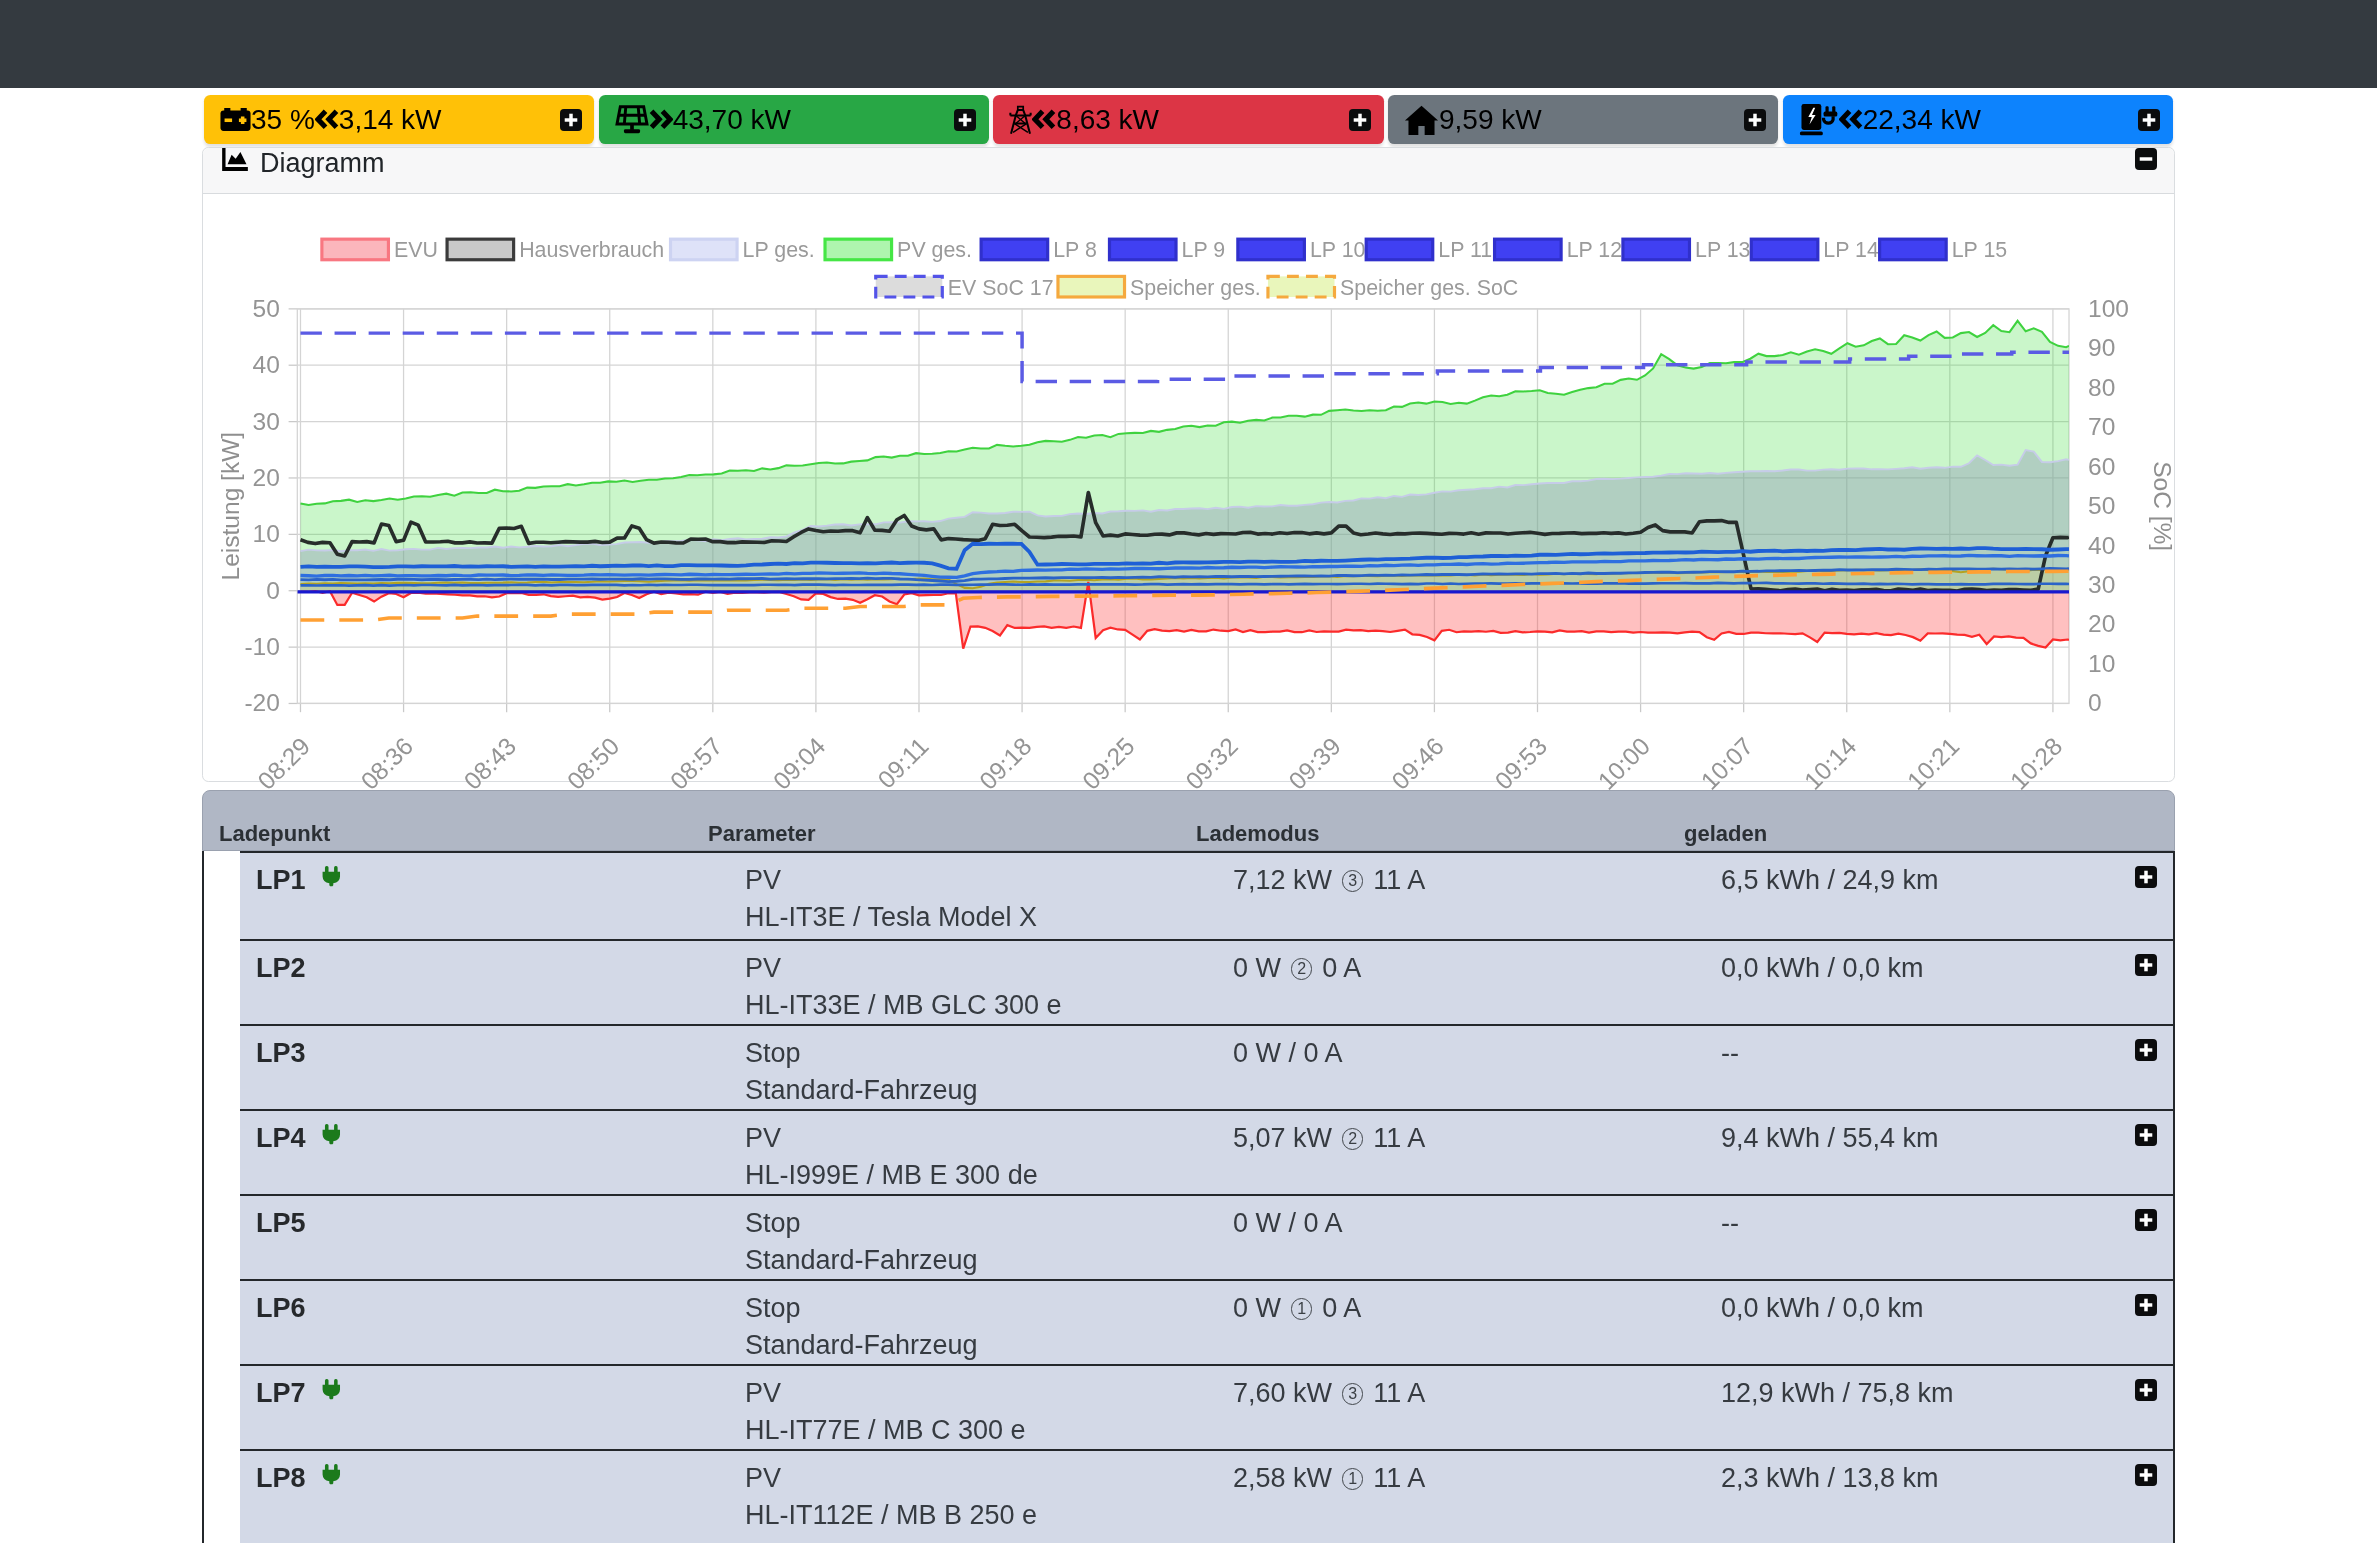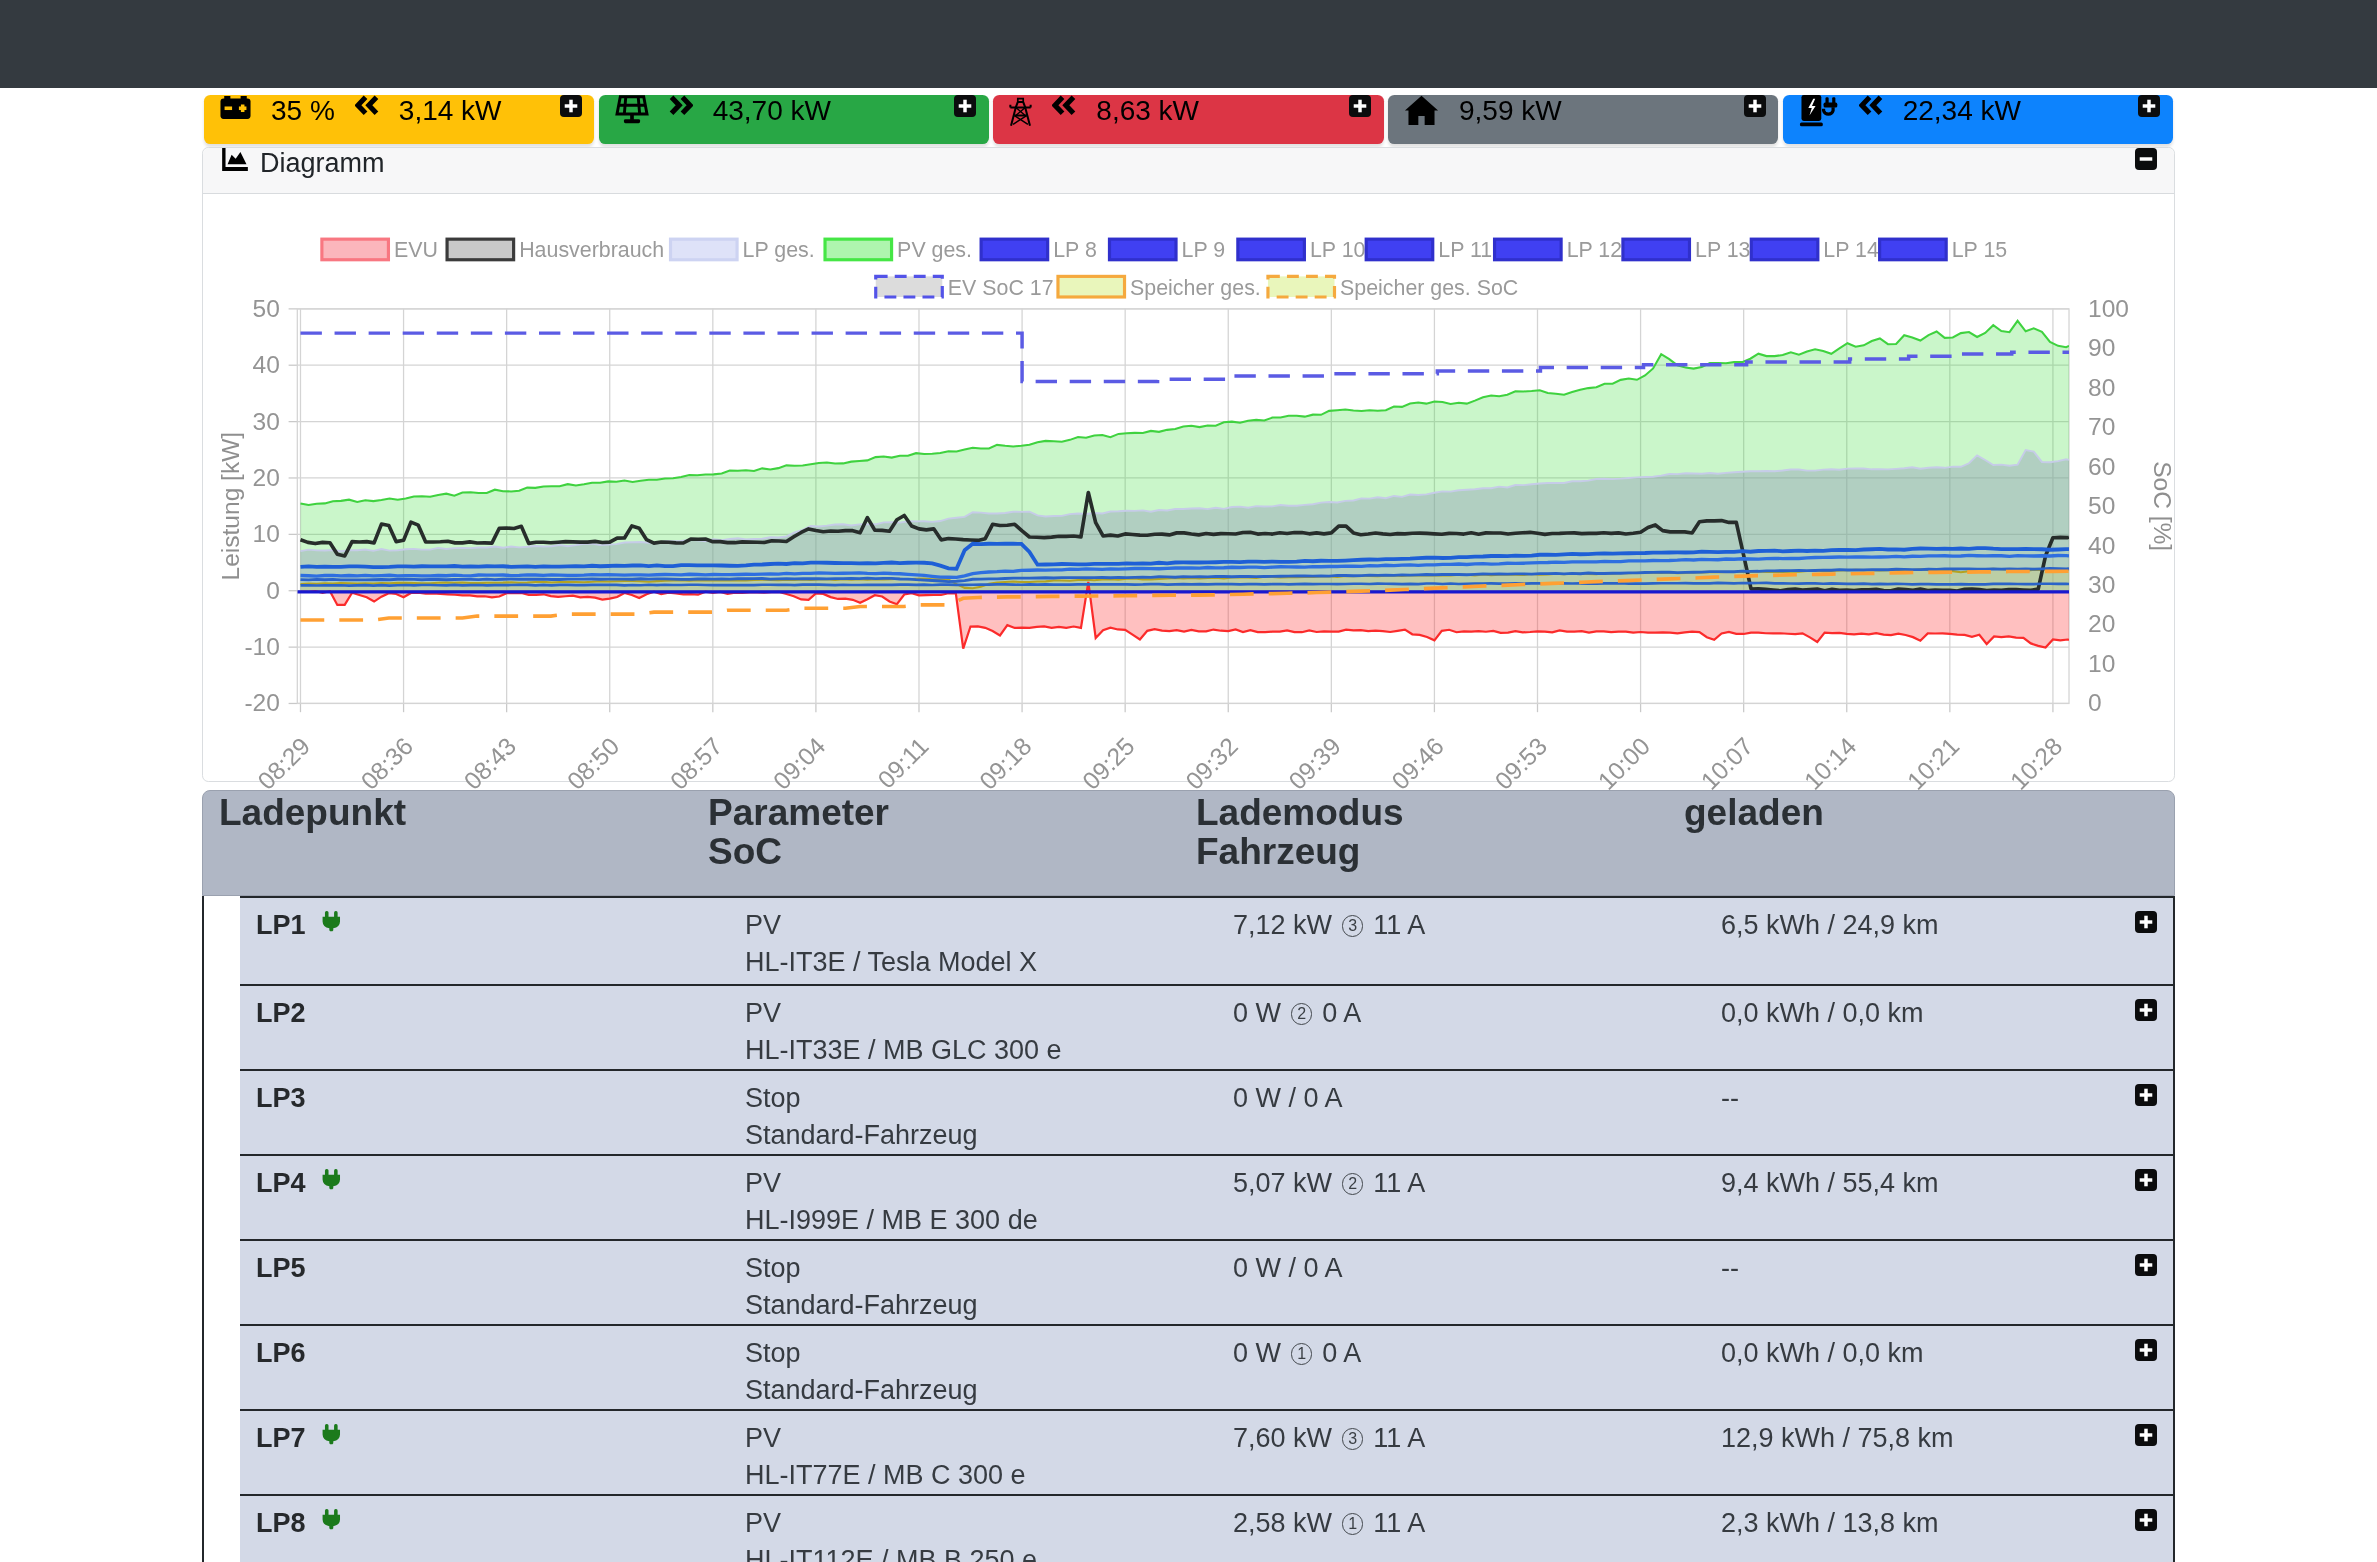--- a/index.html
+++ b/index.html
@@ -1,27 +1,27 @@
 <!DOCTYPE html>
 <html style="font-size:12.7px"><head><meta charset="utf-8">
 <style>
 * { margin:0; padding:0; box-sizing:border-box; }
 html,body { width:2377px; height:1563px; background:#fff; font-family:"Liberation Sans",sans-serif; overflow:hidden; }
 .navbar { position:absolute; left:0; top:0; width:2377px; height:88px; background:#343a40; }
 .btnrow { position:absolute; left:204px; top:95px; width:1969px; height:49px; display:flex; gap:4.4px; }
-.tbtn { flex:1 1 0; height:49px; border-radius:6.3px; display:flex; padding:0 12.7px 0 16px; gap:20px; box-shadow:0 2.4px 3.2px rgba(0,0,0,0.12); }
+.tbtn { flex:1 1 0; height:49px; border-radius:6.3px; display:flex; align-items:center; padding:0 12.7px 0 16px; gap:0; box-shadow:0 2.4px 3.2px rgba(0,0,0,0.12); }
 .tbtn .bt { font-size:28px; color:#000; white-space:nowrap; }
 .tbtn .sp { flex:1; }
 .tbtn svg { flex-shrink:0; }
 .card { position:absolute; left:202px; top:147px; width:1973px; height:635px; background:#fff; border:0.8px solid #dadde0; border-radius:6.3px; }
 .cardhead { height:46px; background:#f7f7f8; border-bottom:0.8px solid #d8dbde; border-radius:6.3px 6.3px 0 0; display:flex; align-items:flex-start; padding:0 17.4px 0 19px; gap:12px; font-size:27px; color:#212529; }
 .cardhead .sp { flex:1; }
 .chart { position:absolute; left:0px; top:65px; }
 .table { position:absolute; left:202px; top:790px; width:1973px; height:773px; }
-.thead { height:106px; background:#b0b7c5; border:0.8px solid #9aa1af; border-radius:8px 8px 0 0; display:grid; grid-template-columns:489px 488px 488px 1fr; font-weight:bold; color:#2b3035; font-size:37px; padding-top:2px; }
+.thead { height:61px; background:#b0b7c5; border:0.8px solid #9aa1af; border-radius:8px 8px 0 0; display:grid; grid-template-columns:489px 488px 488px 1fr; font-weight:bold; color:#2b3035; font-size:22px; padding-top:23px; }
 .thead .hc { padding-left:16px; line-height:39px; }
 .tbody { border-left:2px solid #23272b; border-right:2px solid #23272b; }
 .trow { position:relative; height:85px; background:#d3d9e7; border-top:2px solid #23272b; display:grid; grid-template-columns:489px 488px 488px 1fr; padding-top:8.7px; color:#363b41; font-size:27px;margin-left:36px; }
 .trow .c { padding-left:16px; line-height:37px; }
 .trow b { color:#26292c; }
 .l1, .l2 { white-space:nowrap; }
 .plug { display:inline-block; margin-left:8px; }
 .plug svg { vertical-align:-1.6px; }
 .pbox { position:absolute; right:16px; top:11px; }
 .circ { display:inline-block; width:21.4px; height:21.4px; border:1.6px solid #42474c; border-radius:50%; font-size:16px; line-height:19px; text-align:center; vertical-align:2.4px; margin:0 2.4px; color:#3a3f44; }

